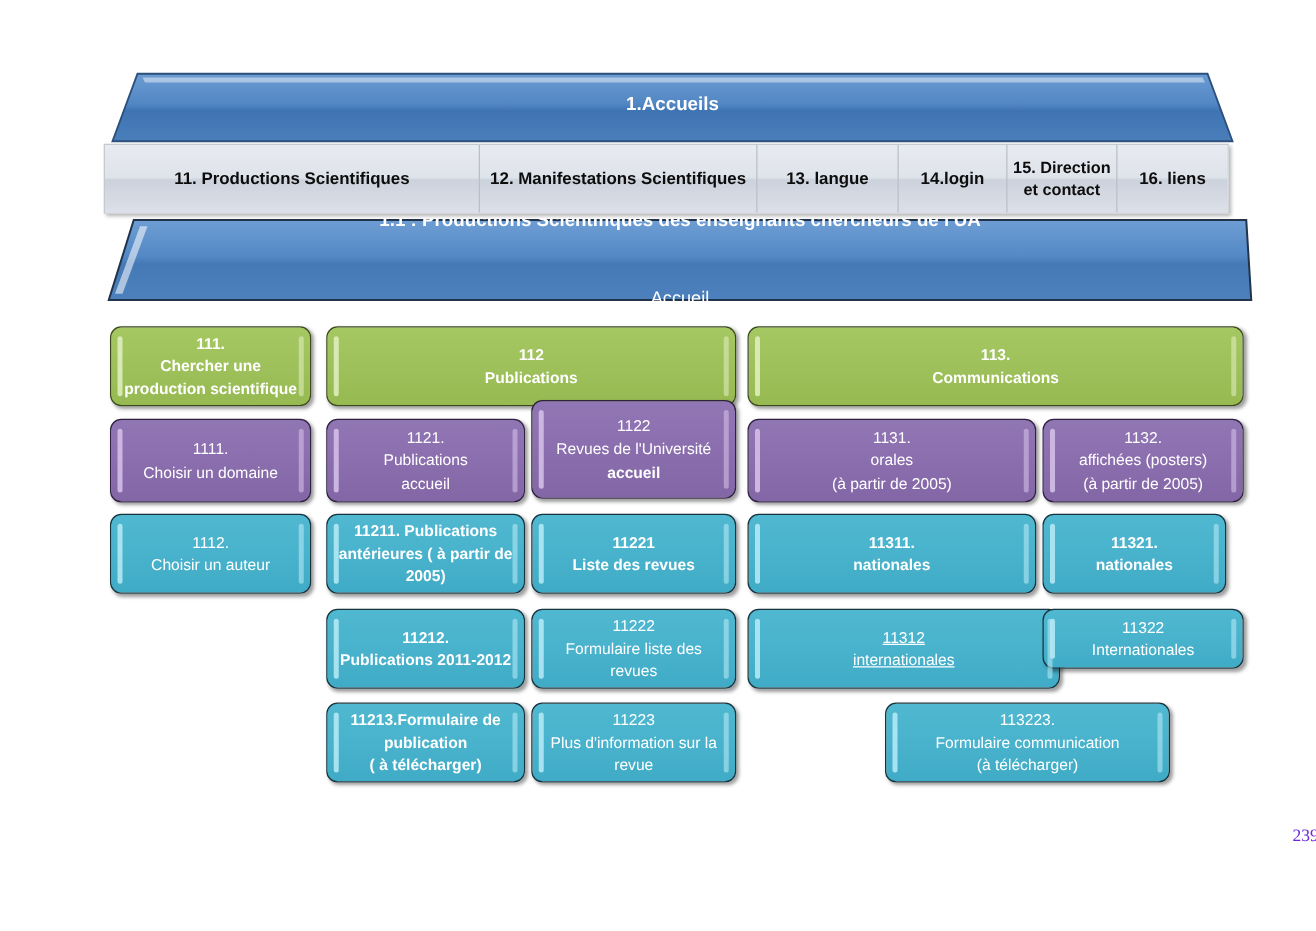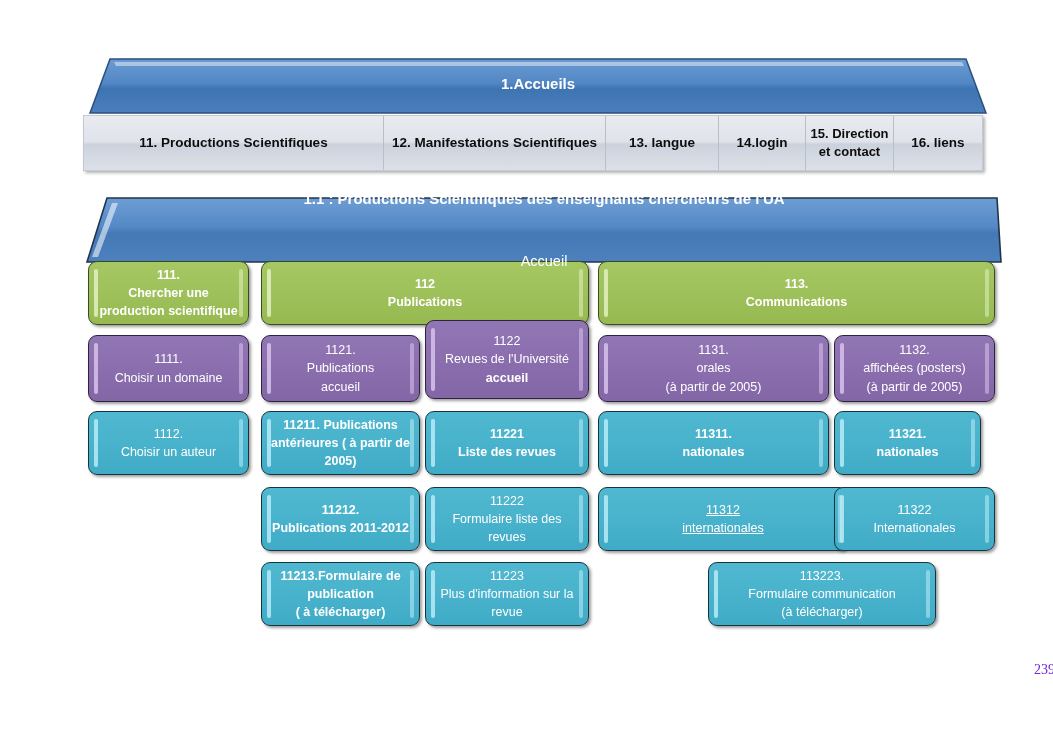--- a/index.html
+++ b/index.html
@@ -50,21 +50,21 @@
     left: 68px;
     top: 57px;
     width: 900px;
     height: 58px;
     font-size: 15px;
   }
   #banner-accueil .banner-text { padding-bottom: 4px; }
 
   #banner-prod {
     left: 65px;
-    top: 196px;
+    top: 174px;
     width: 918px;
     height: 68px;
     font-size: 15px;
     gap: 40px;
   }
   #banner-prod .line2 {
     font-weight: normal;
     font-size: 14.5px;
   }
 
@@ -302,21 +302,21 @@
     <div class="nline">11222</div>
     <div class="nline">Formulaire liste des</div>
     <div class="nline">revues</div>
   </div>
 
   <div class="node teal" style="left:578px; top:487px; width:250px; height:64px;text-decoration:underline;">
     <div class="nline">11312</div>
     <div class="nline">internationales</div>
   </div>
 
-  <div class="node teal" style="left:814px; top:487px; width:161px; height:64px;">
+  <div class="node teal" style="left:814px; top:487px; width:161px; height:48px;">
     <div class="nline">11322</div>
     <div class="nline">Internationales</div>
   </div>
 
   <div class="node teal" style="left:241px; top:562px; width:159px; height:64px; padding-left:4px; padding-right:4px;">
     <div class="nline b">11213.Formulaire de</div>
     <div class="nline b">publication</div>
     <div class="nline b">( à télécharger)</div>
   </div>
 

